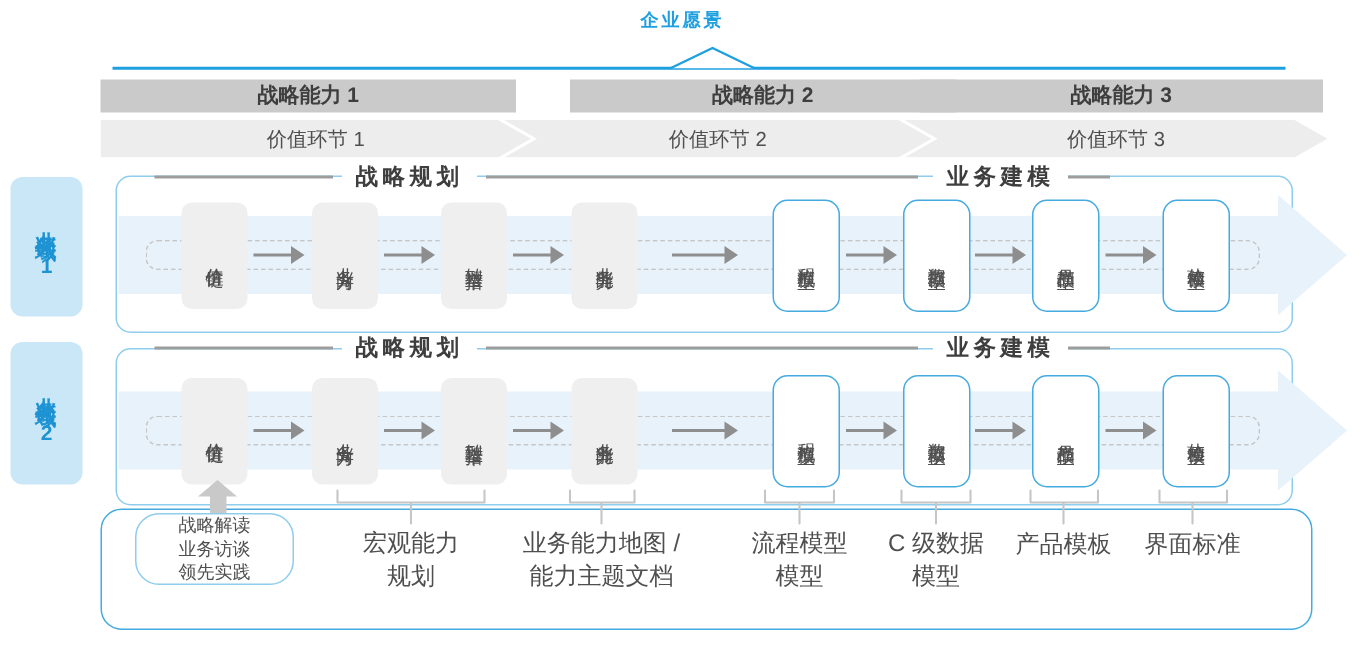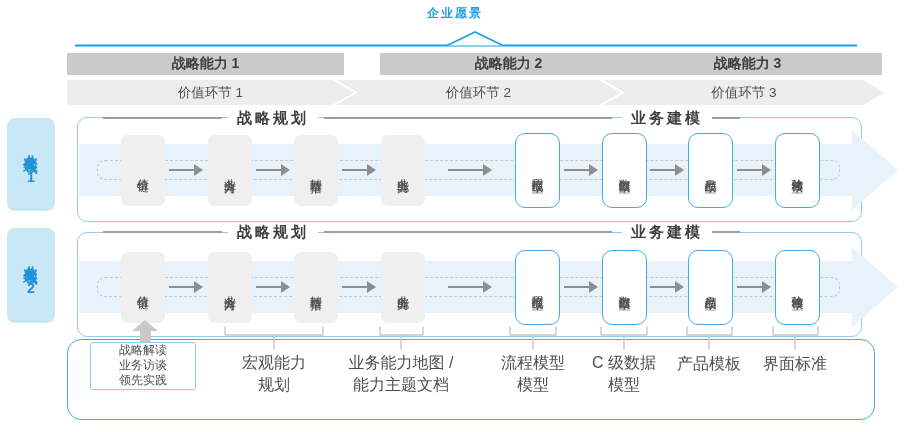--- a/index.html
+++ b/index.html
@@ -44,21 +44,21 @@
                      border-top:6px solid transparent;border-bottom:6px solid transparent;border-left:9px solid var(--arrow-gray);}
   
   .hline{height:2px;background:var(--line-gray);}
   .hlabel{transform:translate(-50%,-50%);background:#fff;padding:0 9px;font-size:15px;font-weight:700;
           color:var(--ink);letter-spacing:3px;white-space:nowrap;}
   
   .bigbox{left:67px;top:339px;width:808px;height:81px;border:1.5px solid var(--border-strong);border-radius:14px;box-sizing:border-box;}
   .tool-label{left:471px;top:390px;transform:translateX(-50%);font-size:17px;font-weight:700;letter-spacing:4px;color:var(--ink);}
   
   .practice{left:90px;top:342px;width:104px;height:46px;background:#fff;border:1px solid var(--border-light);
-            border-radius:3px;display:flex;flex-direction:column;align-items:center;justify-content:flex-start;
+            border-radius:16px;display:flex;flex-direction:column;align-items:center;justify-content:space-between;
             font-size:12px;line-height:1.25;color:var(--ink-soft);}
   .note{transform:translateX(-50%);white-space:pre-line;text-align:center;font-size:16px;line-height:1.35;color:var(--ink-soft);}
   .up-shaft{left:140px;top:330px;width:11px;height:13px;background:#C9C9C9;}
   .up-head{left:132px;top:320px;width:0;height:0;border-left:13px solid transparent;border-right:13px solid transparent;
            border-bottom:11px solid #C9C9C9;}
   svg.overlay{position:absolute;left:0;top:0;pointer-events:none;}
 </style>
 </head>
 <body>
 

